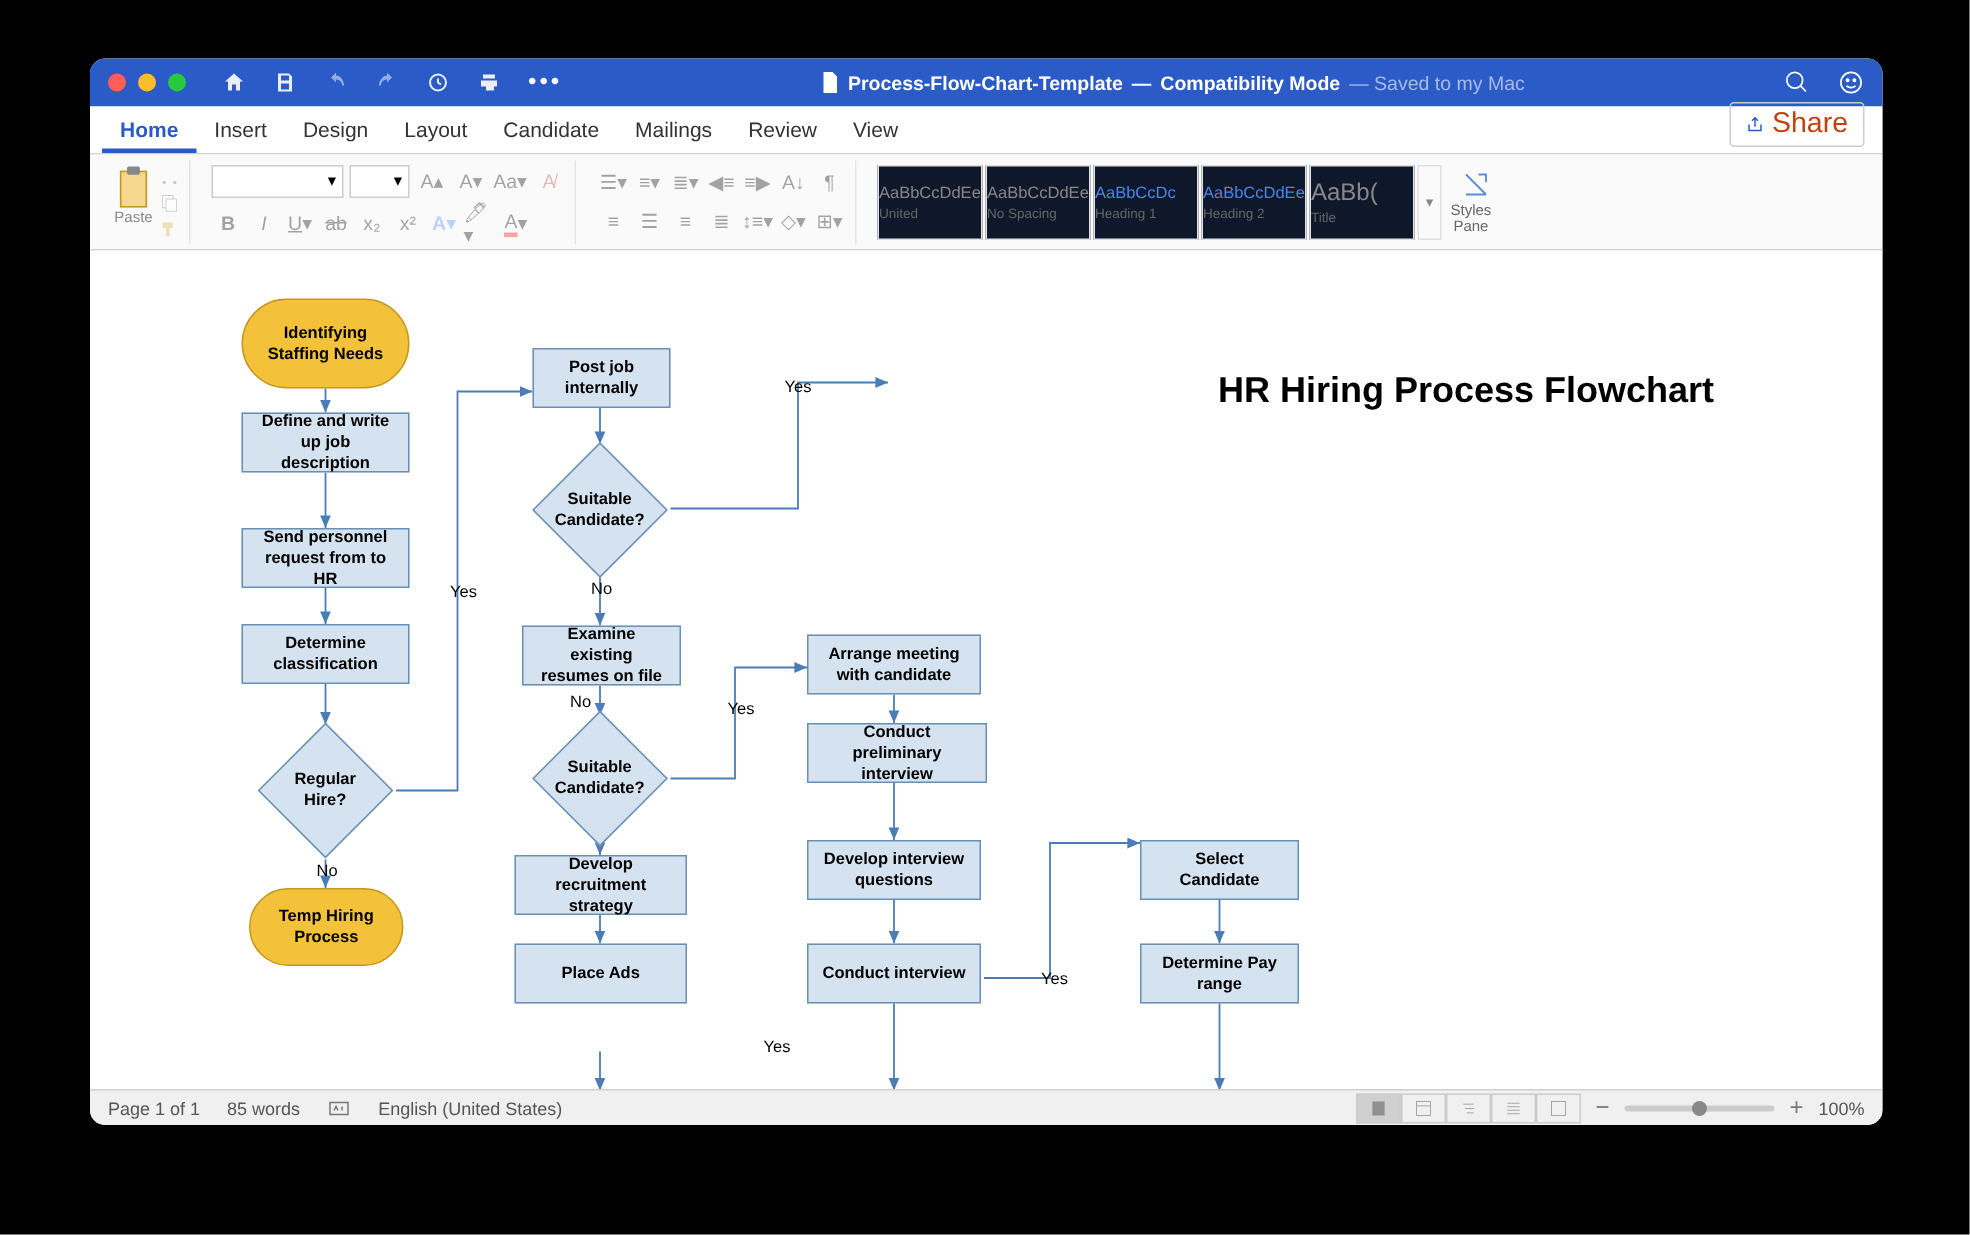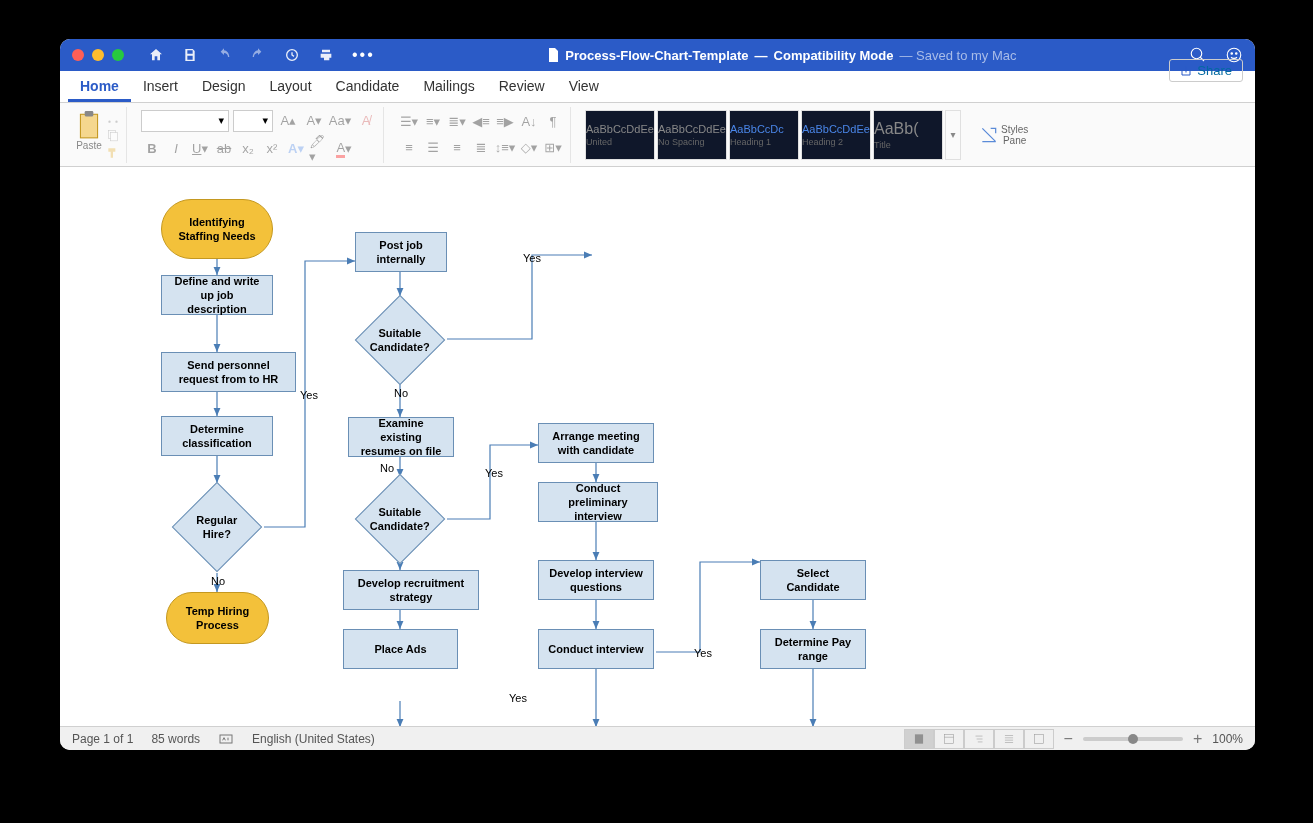--- a/index.html
+++ b/index.html
@@ -17,21 +17,21 @@
 .tb-title .doc-icon { width: 12px; height: 14px; }
 .tb-title .main { font-weight: 600; color: #fff; }
 .tb-title .compat { color: #fff; font-weight: 600; }
 .tb-title .saved { color: #a8bce8; }
 .tb-right { display: flex; gap: 18px; align-items: center; }
 .tb-right svg { width: 18px; height: 18px; fill: none; stroke: #fff; stroke-width: 1.5; }
 
 .tabs { height: 32px; background: #fff; display: flex; align-items: flex-end; padding: 0 8px; border-bottom: 1px solid #d0d0d0; }
 .tab { padding: 6px 12px 5px; font-size: 14px; color: #333; cursor: pointer; border-bottom: 3px solid transparent; }
 .tab.active { color: #2b5bc7; font-weight: 600; border-bottom-color: #2b5bc7; }
-.share-btn { margin-left: auto; margin-right: 4px; margin-bottom: 20px; padding: 3px 10px; border: 1px solid #ccc; border-radius: 3px; font-size: 13px; color: #0369a1; display: flex; align-items: center; gap: 5px; cursor: pointer; }
+.share-btn { margin-left: auto; margin-right: 4px; margin-bottom: 4px; padding: 3px 10px; border: 1px solid #ccc; border-radius: 3px; font-size: 19px; color: #c2410c; display: flex; align-items: center; gap: 5px; cursor: pointer; }
 
 .ribbon { height: 64px; background: #fafafa; border-bottom: 1px solid #d0d0d0; display: flex; align-items: center; padding: 4px 10px; gap: 8px; }
 .rgroup { display: flex; flex-direction: column; align-items: center; gap: 2px; padding: 0 6px; border-right: 1px solid #e5e5e5; height: 56px; justify-content: center; }
 .rgroup:last-child { border-right: none; }
 .paste-area { display: flex; gap: 4px; align-items: flex-start; }
 .paste-main { display: flex; flex-direction: column; align-items: center; }
 .paste-main svg { width: 26px; height: 30px; }
 .paste-label { font-size: 10px; color: #888; }
 .clip-side { display: flex; flex-direction: column; gap: 4px; }
 .clip-side svg { width: 14px; height: 14px; opacity: 0.4; }
@@ -41,21 +41,21 @@
 .font-size { width: 40px; }
 .ribbon-btn { width: 22px; height: 22px; display: flex; align-items: center; justify-content: center; opacity: 0.35; font-size: 13px; }
 .font-btns { display: flex; gap: 2px; margin-top: 4px; }
 .para-group { display: flex; flex-direction: column; gap: 4px; }
 .para-row { display: flex; gap: 2px; }
 .styles-gallery { display: flex; gap: 2px; align-items: center; }
 .style-item { width: 70px; height: 50px; border: 1px solid #e0e0e0; background: #0f172a; display: flex; flex-direction: column; align-items: flex-start; justify-content: center; font-size: 9px; color: #666; }
 .style-item .preview { font-size: 11px; color: #888; margin-bottom: 2px; }
 .style-item .preview.blue { color: #4a86e8; }
 .style-item.big .preview { font-size: 16px; }
-.styles-pane { display: flex; flex-direction: row; align-items: center; font-size: 10px; color: #666; gap: 2px; margin-left: 16px; }
+.styles-pane { display: flex; flex-direction: column; align-items: flex-end; font-size: 10px; color: #666; gap: 2px; margin-left: 4px; }
 .styles-pane svg { width: 20px; height: 20px; stroke: #5b8bd8; fill: none; stroke-width: 1.5; }
 
 .canvas { position: absolute; top: 128px; left: 0; right: 0; bottom: 24px; background: #fff; overflow: hidden; }
 .page { position: absolute; left: 0; top: 0; width: 100%; height: 100%; }
 
 .shape { position: absolute; font-size: 11px; font-weight: 600; color: #000; display: flex; align-items: center; justify-content: center; text-align: center; line-height: 1.3; }
 .start-end { background: #f3c13a; border: 1.5px solid #c49820; border-radius: 30px; padding: 8px 12px; }
 .process { background: #d5e3f0; border: 1.5px solid #6a8fb5; padding: 6px 8px; }
 .decision { background: #d5e3f0; border: 1.5px solid #6a8fb5; transform: rotate(45deg); }
 .decision-text { transform: rotate(-45deg); }
@@ -279,40 +279,41 @@
         <path class="conn" d="M536 296 V315"></path>
         <path class="conn" d="M536 353 V393"></path>
         <path class="conn" d="M536 433 V462"></path>
         <path class="conn" d="M596 485 H640 V395 H700"></path>
         <path class="conn" d="M753 433 V462"></path>
         <path class="conn" d="M340 534 V560"></path>
         <path class="conn" d="M536 500 V560"></path>
         <path class="conn" d="M753 500 V560"></path>
       </svg>
 
+      <div class="flowchart-title" style="left:752px;top:80px">HR Hiring Process Flowchart</div>
 
       <div class="shape start-end" style="left:101px;top:32px;width:112px;height:60px;white-space:pre-line">Identifying
 Staffing Needs</div>
       <div class="shape process" style="left:101px;top:108px;width:112px;height:40px">Define and write up job description</div>
-      <div class="shape process" style="left:101px;top:185px;width:135px;height:40px">Send personnel request from to HR</div>
+      <div class="shape process" style="left:101px;top:185px;width:112px;height:40px">Send personnel request from to HR</div>
       <div class="shape process" style="left:101px;top:249px;width:112px;height:40px">Determine classification</div>
       <div class="shape decision" style="left:125px;top:328px;width:64px;height:64px">
           <span class="decision-text">Regular Hire?</span>
         </div>
       <div class="shape start-end" style="left:106px;top:425px;width:103px;height:52px;white-space:pre-line">Temp Hiring Process</div>
 
       <div class="shape process" style="left:295px;top:65px;width:92px;height:40px">Post job internally</div>
       <div class="shape decision" style="left:308px;top:141px;width:64px;height:64px">
           <span class="decision-text">Suitable Candidate?</span>
         </div>
       <div class="shape process" style="left:288px;top:250px;width:106px;height:40px">Examine existing resumes on file</div>
       <div class="shape decision" style="left:308px;top:320px;width:64px;height:64px">
           <span class="decision-text">Suitable Candidate?</span>
         </div>
-      <div class="shape process" style="left:283px;top:403px;width:136px;height:40px">Develop recruitment strategy</div>
+      <div class="shape process" style="left:283px;top:403px;width:115px;height:40px">Develop recruitment strategy</div>
       <div class="shape process" style="left:283px;top:462px;width:115px;height:40px">Place Ads</div>
 
       <div class="shape process" style="left:478px;top:256px;width:116px;height:40px">Arrange meeting with candidate</div>
       <div class="shape process" style="left:478px;top:315px;width:120px;height:40px">Conduct preliminary interview</div>
       <div class="shape process" style="left:478px;top:393px;width:116px;height:40px">Develop interview questions</div>
       <div class="shape process" style="left:478px;top:462px;width:116px;height:40px">Conduct interview</div>
 
       <div class="shape process" style="left:700px;top:393px;width:106px;height:40px">Select Candidate</div>
       <div class="shape process" style="left:700px;top:462px;width:106px;height:40px">Determine Pay range</div>
 

